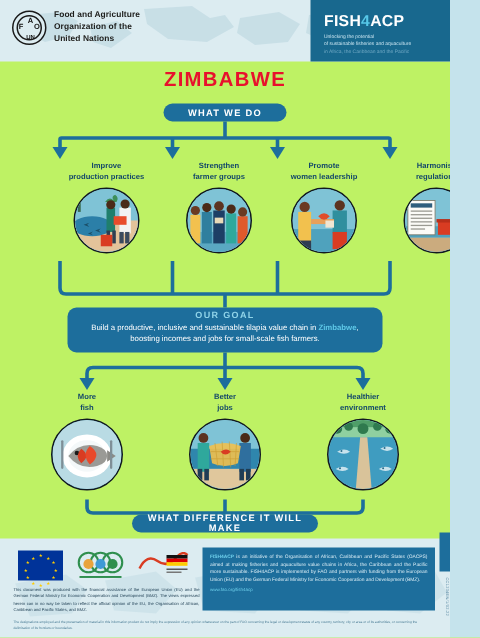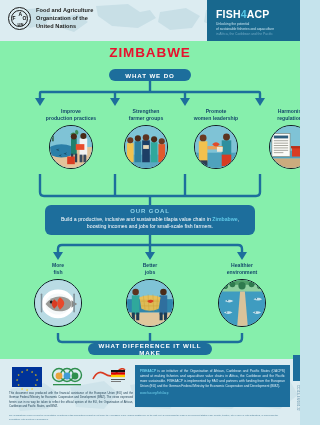--- a/index.html
+++ b/index.html
@@ -1,21 +1,21 @@
 <!DOCTYPE html>
 <html><head>
 <meta charset="utf-8">
 <style>
   * { margin:0; padding:0; box-sizing:border-box; }
   body {
     width:300px; height:425px;
     font-family:"Liberation Sans", sans-serif;
     background:#c5e3ec; overflow:hidden; position:relative;
   }
-  .page { position:relative; width:300px; height:425px; background:#86efac; }
+  .page { position:relative; width:300px; height:425px; background:#bef264; }
 
   
   .header { position:absolute; top:0; left:0; width:300px; height:41px; background:#dcecf1; }
   .hdr-map { position:absolute; top:0; left:0; width:300px; height:41px; opacity:.30; }
   .fao { position:absolute; top:7px; left:8px; display:flex; align-items:center; gap:5px; }
   .fao-seal { width:23px; height:23px; border-radius:50%; border:1.4px solid #1a1a1a; position:relative; background:#dcecf1; }
   .fao-seal .wheat { position:absolute; inset:2px; border-radius:50%; border:1px solid #1a1a1a; }
   .fao-seal .letters { position:absolute; inset:0; font-size:5px; font-weight:bold; color:#111; }
   .fao-seal .letters span { position:absolute; }
   .l-f { top:7px; left:3.5px; } .l-a { top:2.5px; left:9.5px; }

